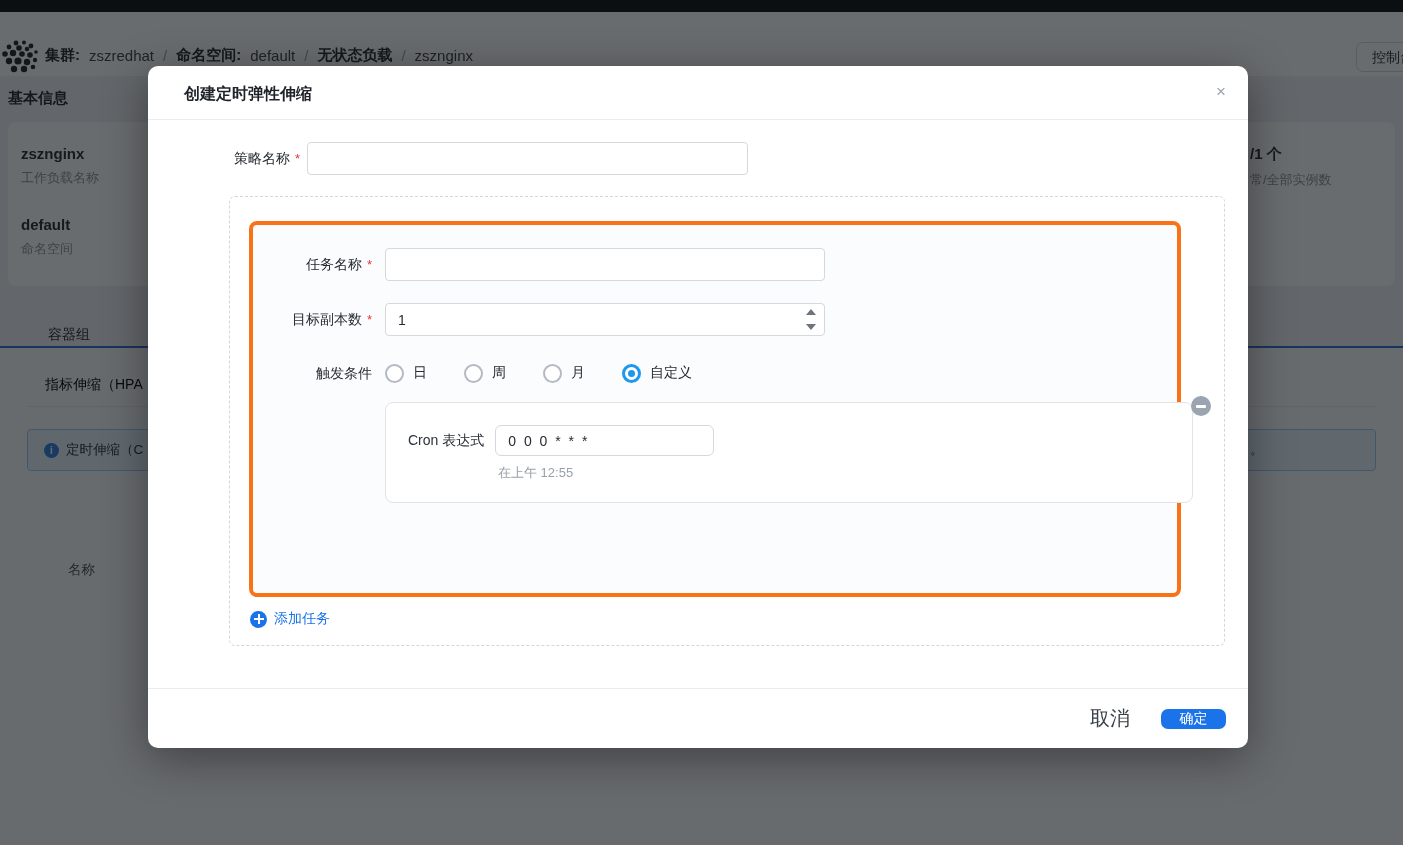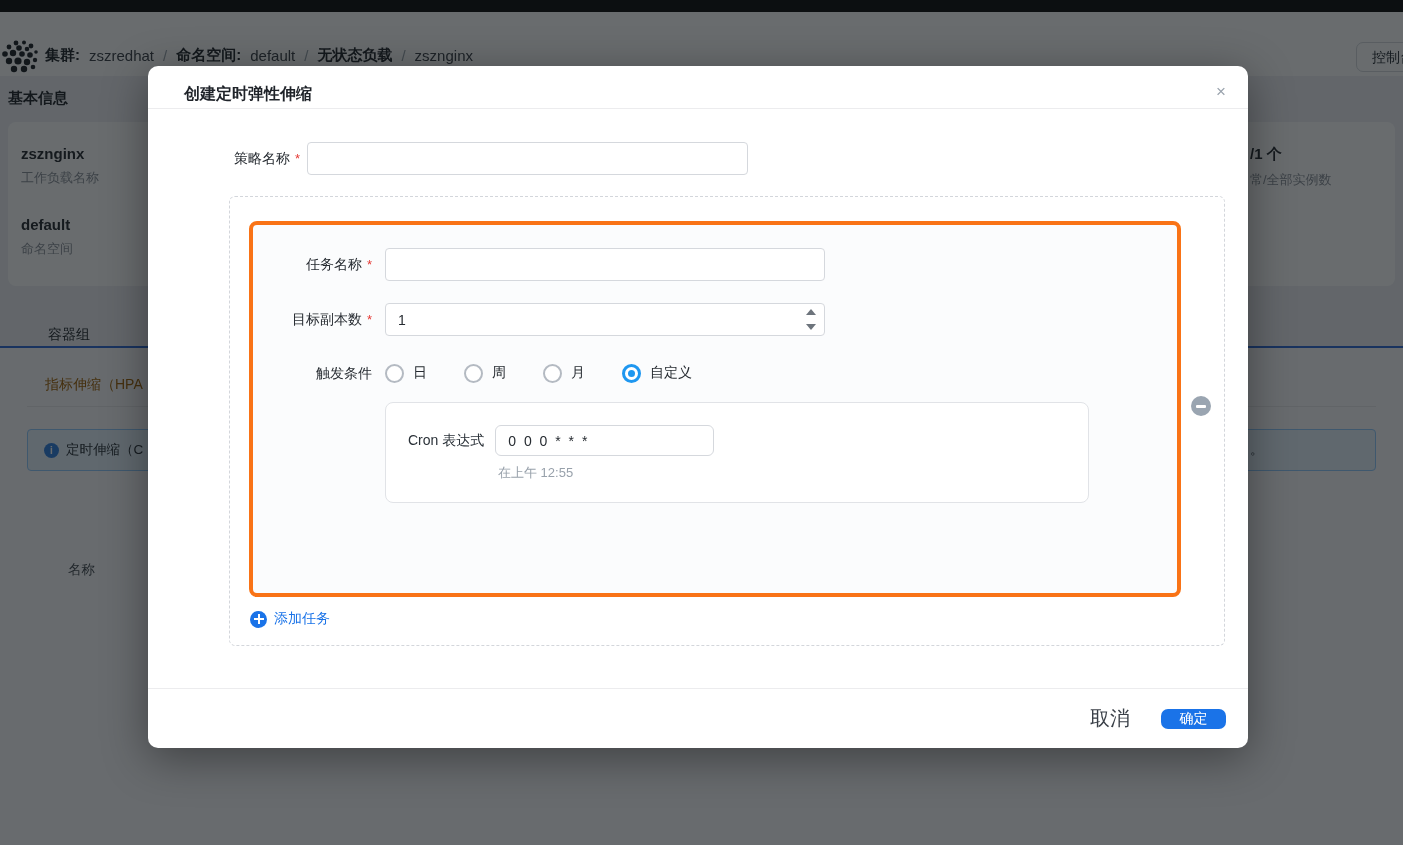--- a/index.html
+++ b/index.html
@@ -16,37 +16,37 @@
   .crumb-sep { color:#9aa3ad; }
   #console-btn { position:absolute; left:1356px; top:30px; height:30px; padding:0 15px; background:#fff;
     border:1px solid #d4d7dc; border-radius:7px; font-size:14px; color:#2a3138; line-height:28px; white-space:nowrap; }
   #section-title { position:absolute; left:8px; top:89px; font-size:15px; font-weight:bold; color:#1f2329; }
   #info-card { position:absolute; left:8px; top:122px; width:1387px; height:164px; background:#fff; border-radius:8px; }
   .card-v { font-size:15px; font-weight:bold; color:#23282e; }
   .card-c { font-size:13px; color:#8a9099; margin-top:7px; }
   #panel { position:absolute; left:0; top:348px; width:1403px; height:497px; background:#fdfdfe; }
   #tab-pods { position:absolute; left:48px; top:326px; font-size:14px; font-weight:500; color:#22272d; }
   #tab-line { position:absolute; left:0; top:346px; width:1403px; height:2px; background:#2f6bd8; }
-  #hpa-title { position:absolute; left:45px; top:376px; font-size:14px; font-weight:500; color:#a16207; }
+  #hpa-title { position:absolute; left:45px; top:376px; font-size:14px; font-weight:500; color:#000000; }
   #hpa-divider { position:absolute; left:27px; top:406px; width:1349px; height:1px; background:#e9eaec; }
   #bg-alert { position:absolute; left:27px; top:429px; width:1349px; height:42px; background:#e6f4ff;
     border:1px solid #91caff; border-radius:4px; display:flex; align-items:center; padding:0 16px; }
   .info-i { width:15px; height:15px; border-radius:50%; background:#2f7fe0; color:#fff; font-size:10px;
     font-weight:bold; text-align:center; line-height:15px; margin-right:7px; flex:0 0 auto; font-style:normal; }
   #bg-alert-textL { font-size:13.5px; color:#2a3138; }
   #bg-alert-textR { position:absolute; left:1222px; font-size:13.5px; color:#2a3138; }
   #table-name { position:absolute; left:68px; top:561px; font-size:13.5px; font-weight:500; color:#454c54; }
 
   
   #overlay { position:absolute; inset:0; background:rgba(13,17,21,0.62); }
 
   
   #modal { position:absolute; left:148px; top:66px; width:1100px; height:682px; background:#fff;
     border-radius:10px; box-shadow:0 10px 45px rgba(0,0,0,.4); }
-  #modal-header { position:absolute; left:0; top:0; width:100%; height:43px; border-bottom:1px solid #ececee;text-align:center; }
+  #modal-header { position:absolute; left:0; top:0; width:100%; height:54px; border-bottom:1px solid #ececee;text-align:center; }
   #modal-title { position:absolute; left:36px; top:18px; font-size:16px; font-weight:bold; color:#1f2329; }
   #modal-close { position:absolute; right:22px; top:16px; font-size:17px; color:#9aa3ad; cursor:pointer; line-height:20px; }
 
   .field-label { font-size:14px; color:#262b31; white-space:nowrap; }
   .req { color:#e53935; margin-left:5px; font-size:13px; }
   .tinput { border:1px solid #d5d8dd; border-radius:4px; background:#fff; height:33px; font-size:14px;
     color:#262b31; padding:0 12px; outline:none; font-family:inherit; }
 
   #policy-row { position:absolute; left:36px; top:76px; display:flex; align-items:center; }
   #policy-label-box { width:116px; text-align:right; padding-right:0; }
@@ -67,21 +67,21 @@
   .spin-up { width:0; height:0; border-left:5px solid transparent; border-right:5px solid transparent; border-bottom:6px solid #6d747c; }
   .spin-down { width:0; height:0; border-left:5px solid transparent; border-right:5px solid transparent; border-top:6px solid #6d747c; }
   #row-trigger { left:0; top:135px; height:26px; }
   #radio-group { display:flex; margin-left:13px; gap:37px; }
   .radio-item { display:flex; align-items:center; gap:9px; cursor:pointer; }
   .radio-circle { width:19px; height:19px; border-radius:50%; border:2px solid #b4bac2; background:#fff; position:relative; }
   .radio-item.checked .radio-circle { border:3px solid #1e97f0; }
   .radio-item.checked .radio-circle::after { content:""; position:absolute; left:3px; top:3px; width:7px; height:7px; border-radius:50%; background:#1e97f0; }
   .radio-label { font-size:14px; color:#262b31; }
 
-  #cron-box { position:absolute; left:132px; top:177px; width:704px; height:101px; background:#fff;
+  #cron-box { position:absolute; left:132px; top:177px; width:808px; height:101px; background:#fff;
     border:1px solid #e1e3e7; border-radius:8px; }
   #cron-row { position:absolute; left:22px; top:22px; display:flex; align-items:center; }
   #cron-label { font-size:14px; color:#2a3138; }
   #cron-input { width:219px; height:31px; margin-left:11px; border-radius:6px; letter-spacing:2px; }
   #cron-hint { position:absolute; left:112px; top:61px; font-size:13px; color:#98a1ab; }
 
   #warn-box { position:absolute; left:132px; top:293px; width:516px; height:41px; background:#fffbe6;
     border:1px solid #ffe7a3; border-radius:4px; display:flex; align-items:center; padding:0 14px; }
   #warn-text { font-size:13.5px; color:#3a3f45; margin-left:8px; }
 

